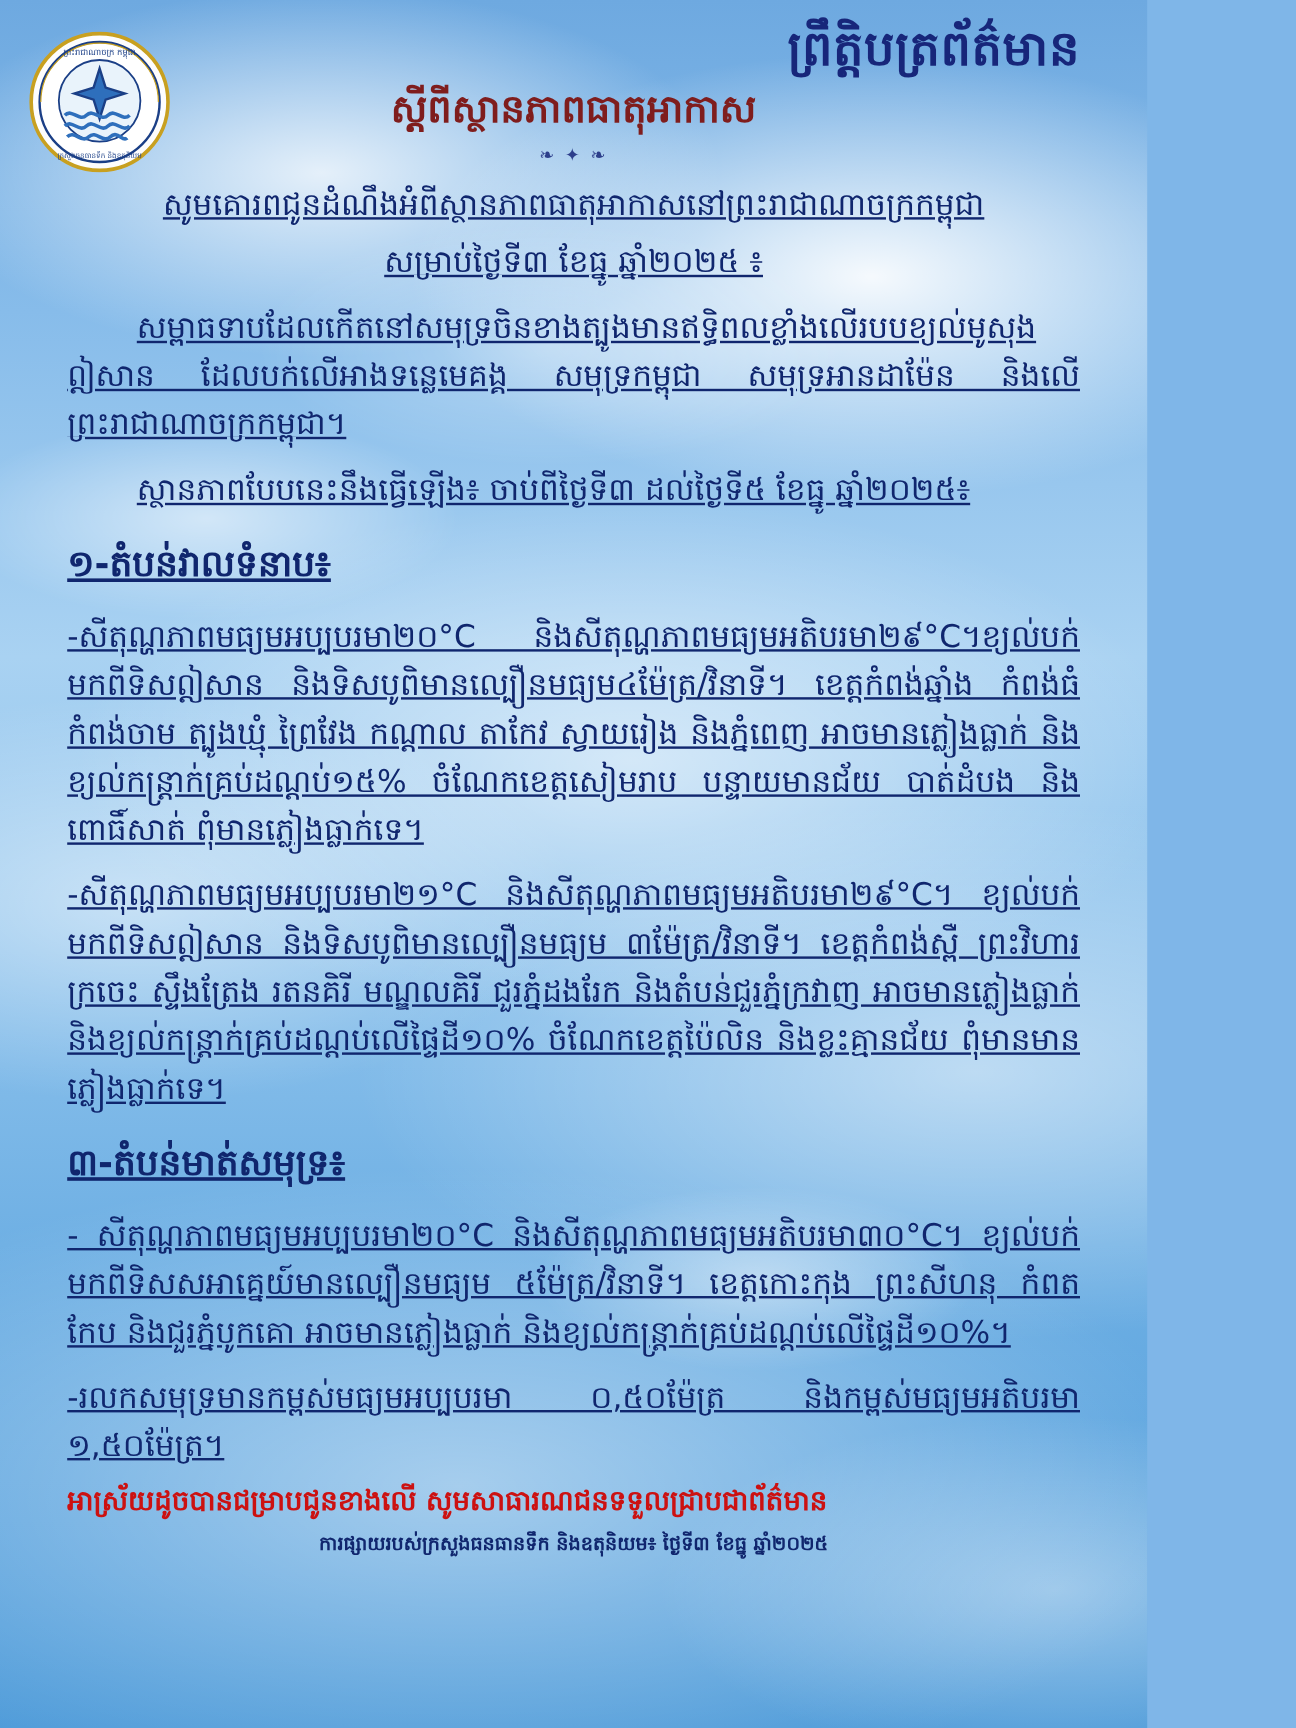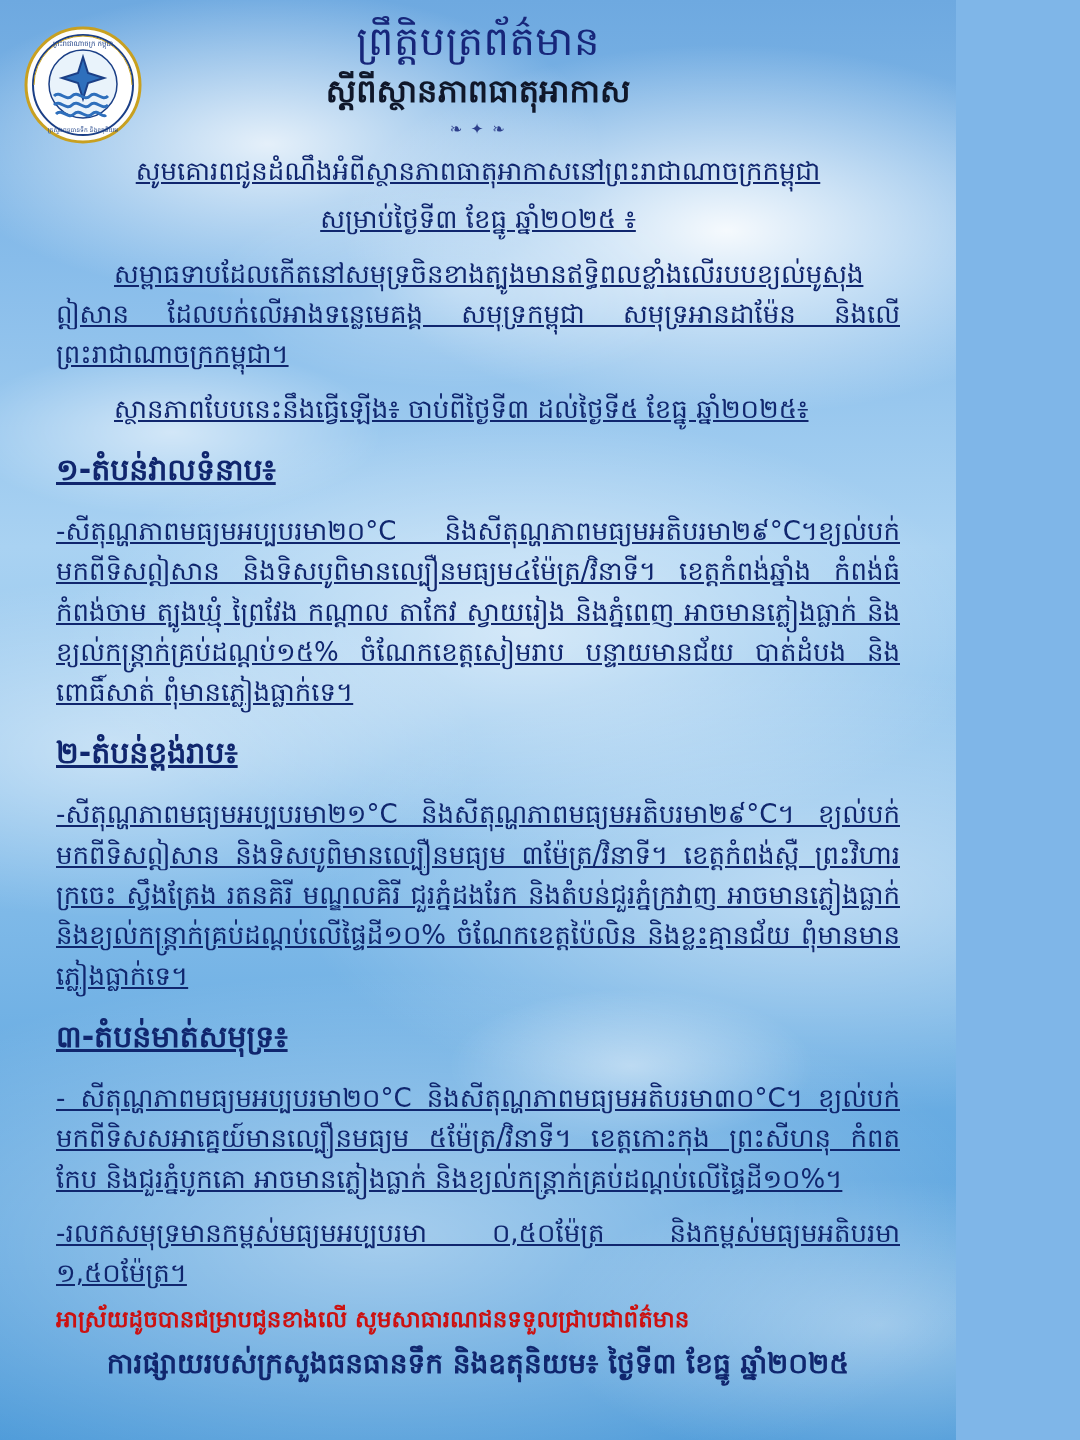--- a/index.html
+++ b/index.html
@@ -38,25 +38,26 @@
 
   
   .logo{
     position:absolute;left:24px;top:26px;width:118px;height:118px;
   }
   .logo svg{display:block;}
 
   
   .title-block{text-align:center;padding-top:16px;}
   .title-main{
-    font-size:40px;line-height:1.25;color:#17267a;font-weight:normal;
+    font-size:40px;line-height:1.25;color:#17267a;font-weight:bold;
     letter-spacing:.5px;
+    text-align:right;
   }
   .title-sub{
-    font-size:32px;line-height:1.35;color:#0f172a;font-weight:bold;
+    font-size:32px;line-height:1.35;color:#7f1d1d;font-weight:bold;
     margin-top:4px;
   }
   .divider{
     margin:8px auto 2px;width:200px;height:16px;color:#17267a;
     display:flex;align-items:center;justify-content:center;
     font-size:15px;letter-spacing:2px;opacity:.85;
   }
 
   .para{
     color:#10266e;font-size:26px;line-height:1.55;
@@ -66,21 +67,21 @@
   .para.indent{text-indent:58px;}
   .section-head{
     color:#10266e;font-size:30px;font-weight:bold;margin:22px 0 2px;
     text-decoration:underline;display:inline-block;
   }
   .note-red{
     color:#cc1111;font-size:23px;text-align:left;margin-top:10px;
     font-weight:bold;line-height:1.4;
   }
   .note-blue{
-    color:#10266e;font-size:28px;text-align:center;margin-top:8px;
+    color:#10266e;font-size:16px;text-align:center;margin-top:8px;
     font-weight:bold;line-height:1.4;
   }
   .tight{margin-top:8px;}
 </style>
 </head>
 <body>
 
 <div class="page">
   <div class="sky"></div>
 
@@ -117,21 +118,20 @@
     <div class="para indent">សម្ពាធទាបដែលកើតនៅសមុទ្រចិនខាងត្បូងមានឥទ្ធិពលខ្លាំងលើរបបខ្យល់មូសុងឦសាន ដែលបក់លើអាងទន្លេមេគង្គ សមុទ្រកម្ពុជា សមុទ្រអានដាម៉ែន និងលើព្រះរាជាណាចក្រកម្ពុជា។</div>
 
     <div class="para indent">ស្ថានភាពបែបនេះនឹងធ្វើឡើង៖ ចាប់ពីថ្ងៃទី៣ ដល់ថ្ងៃទី៥ ខែធ្នូ ឆ្នាំ២០២៥៖</div>
 
     <div>
       <div class="section-head">១-តំបន់វាលទំនាប៖</div>
       <div class="para">-សីតុណ្ហភាពមធ្យមអប្បបរមា២០°C និងសីតុណ្ហភាពមធ្យមអតិបរមា២៩°C។ខ្យល់បក់មកពីទិសឦសាន និងទិសបូពិមានល្បឿនមធ្យម៤ម៉ែត្រ/វិនាទី។ ខេត្តកំពង់ឆ្នាំង កំពង់ធំ កំពង់ចាម ត្បូងឃ្មុំ ព្រៃវែង កណ្ដាល តាកែវ ស្វាយរៀង និងភ្នំពេញ អាចមានភ្លៀងធ្លាក់ និងខ្យល់កន្ត្រាក់គ្រប់ដណ្ដប់១៥% ចំណែកខេត្តសៀមរាប បន្ទាយមានជ័យ បាត់ដំបង និងពោធិ៍សាត់ ពុំមានភ្លៀងធ្លាក់ទេ។</div>
     </div>
 
     <div>
-      <div class="section-head">២-តំបន់ខ្ពង់រាប៖</div>
       <div class="para">-សីតុណ្ហភាពមធ្យមអប្បបរមា២១°C និងសីតុណ្ហភាពមធ្យមអតិបរមា២៩°C។ ខ្យល់បក់មកពីទិសឦសាន និងទិសបូពិមានល្បឿនមធ្យម ៣ម៉ែត្រ/វិនាទី។ ខេត្តកំពង់ស្ពឺ ព្រះវិហារ ក្រចេះ ស្ទឹងត្រែង រតនគិរី មណ្ឌលគិរី ជួរភ្នំដងរែក និងតំបន់ជួរភ្នំក្រវាញ អាចមានភ្លៀងធ្លាក់ និងខ្យល់កន្ត្រាក់គ្រប់ដណ្ដប់លើផ្ទៃដី១០% ចំណែកខេត្តប៉ៃលិន និងខ្លះគ្មានជ័យ ពុំមានមានភ្លៀងធ្លាក់ទេ។</div>
     </div>
 
     <div>
       <div class="section-head">៣-តំបន់មាត់សមុទ្រ៖</div>
       <div class="para">- សីតុណ្ហភាពមធ្យមអប្បបរមា២០°C និងសីតុណ្ហភាពមធ្យមអតិបរមា៣០°C។ ខ្យល់បក់មកពីទិសសអាគ្នេយ៍មានល្បឿនមធ្យម ៥ម៉ែត្រ/វិនាទី។ ខេត្តកោះកុង ព្រះសីហនុ កំពត កែប និងជួរភ្នំបូកគោ អាចមានភ្លៀងធ្លាក់ និងខ្យល់កន្ត្រាក់គ្រប់ដណ្ដប់លើផ្ទៃដី១០%។</div>
       <div class="para">-រលកសមុទ្រមានកម្ពស់មធ្យមអប្បបរមា ០,៥០ម៉ែត្រ និងកម្ពស់មធ្យមអតិបរមា ១,៥០ម៉ែត្រ។</div>
     </div>
 
     <div class="note-red">អាស្រ័យដូចបានជម្រាបជូនខាងលើ សូមសាធារណជនទទួលជ្រាបជាព័ត៌មាន</div>

